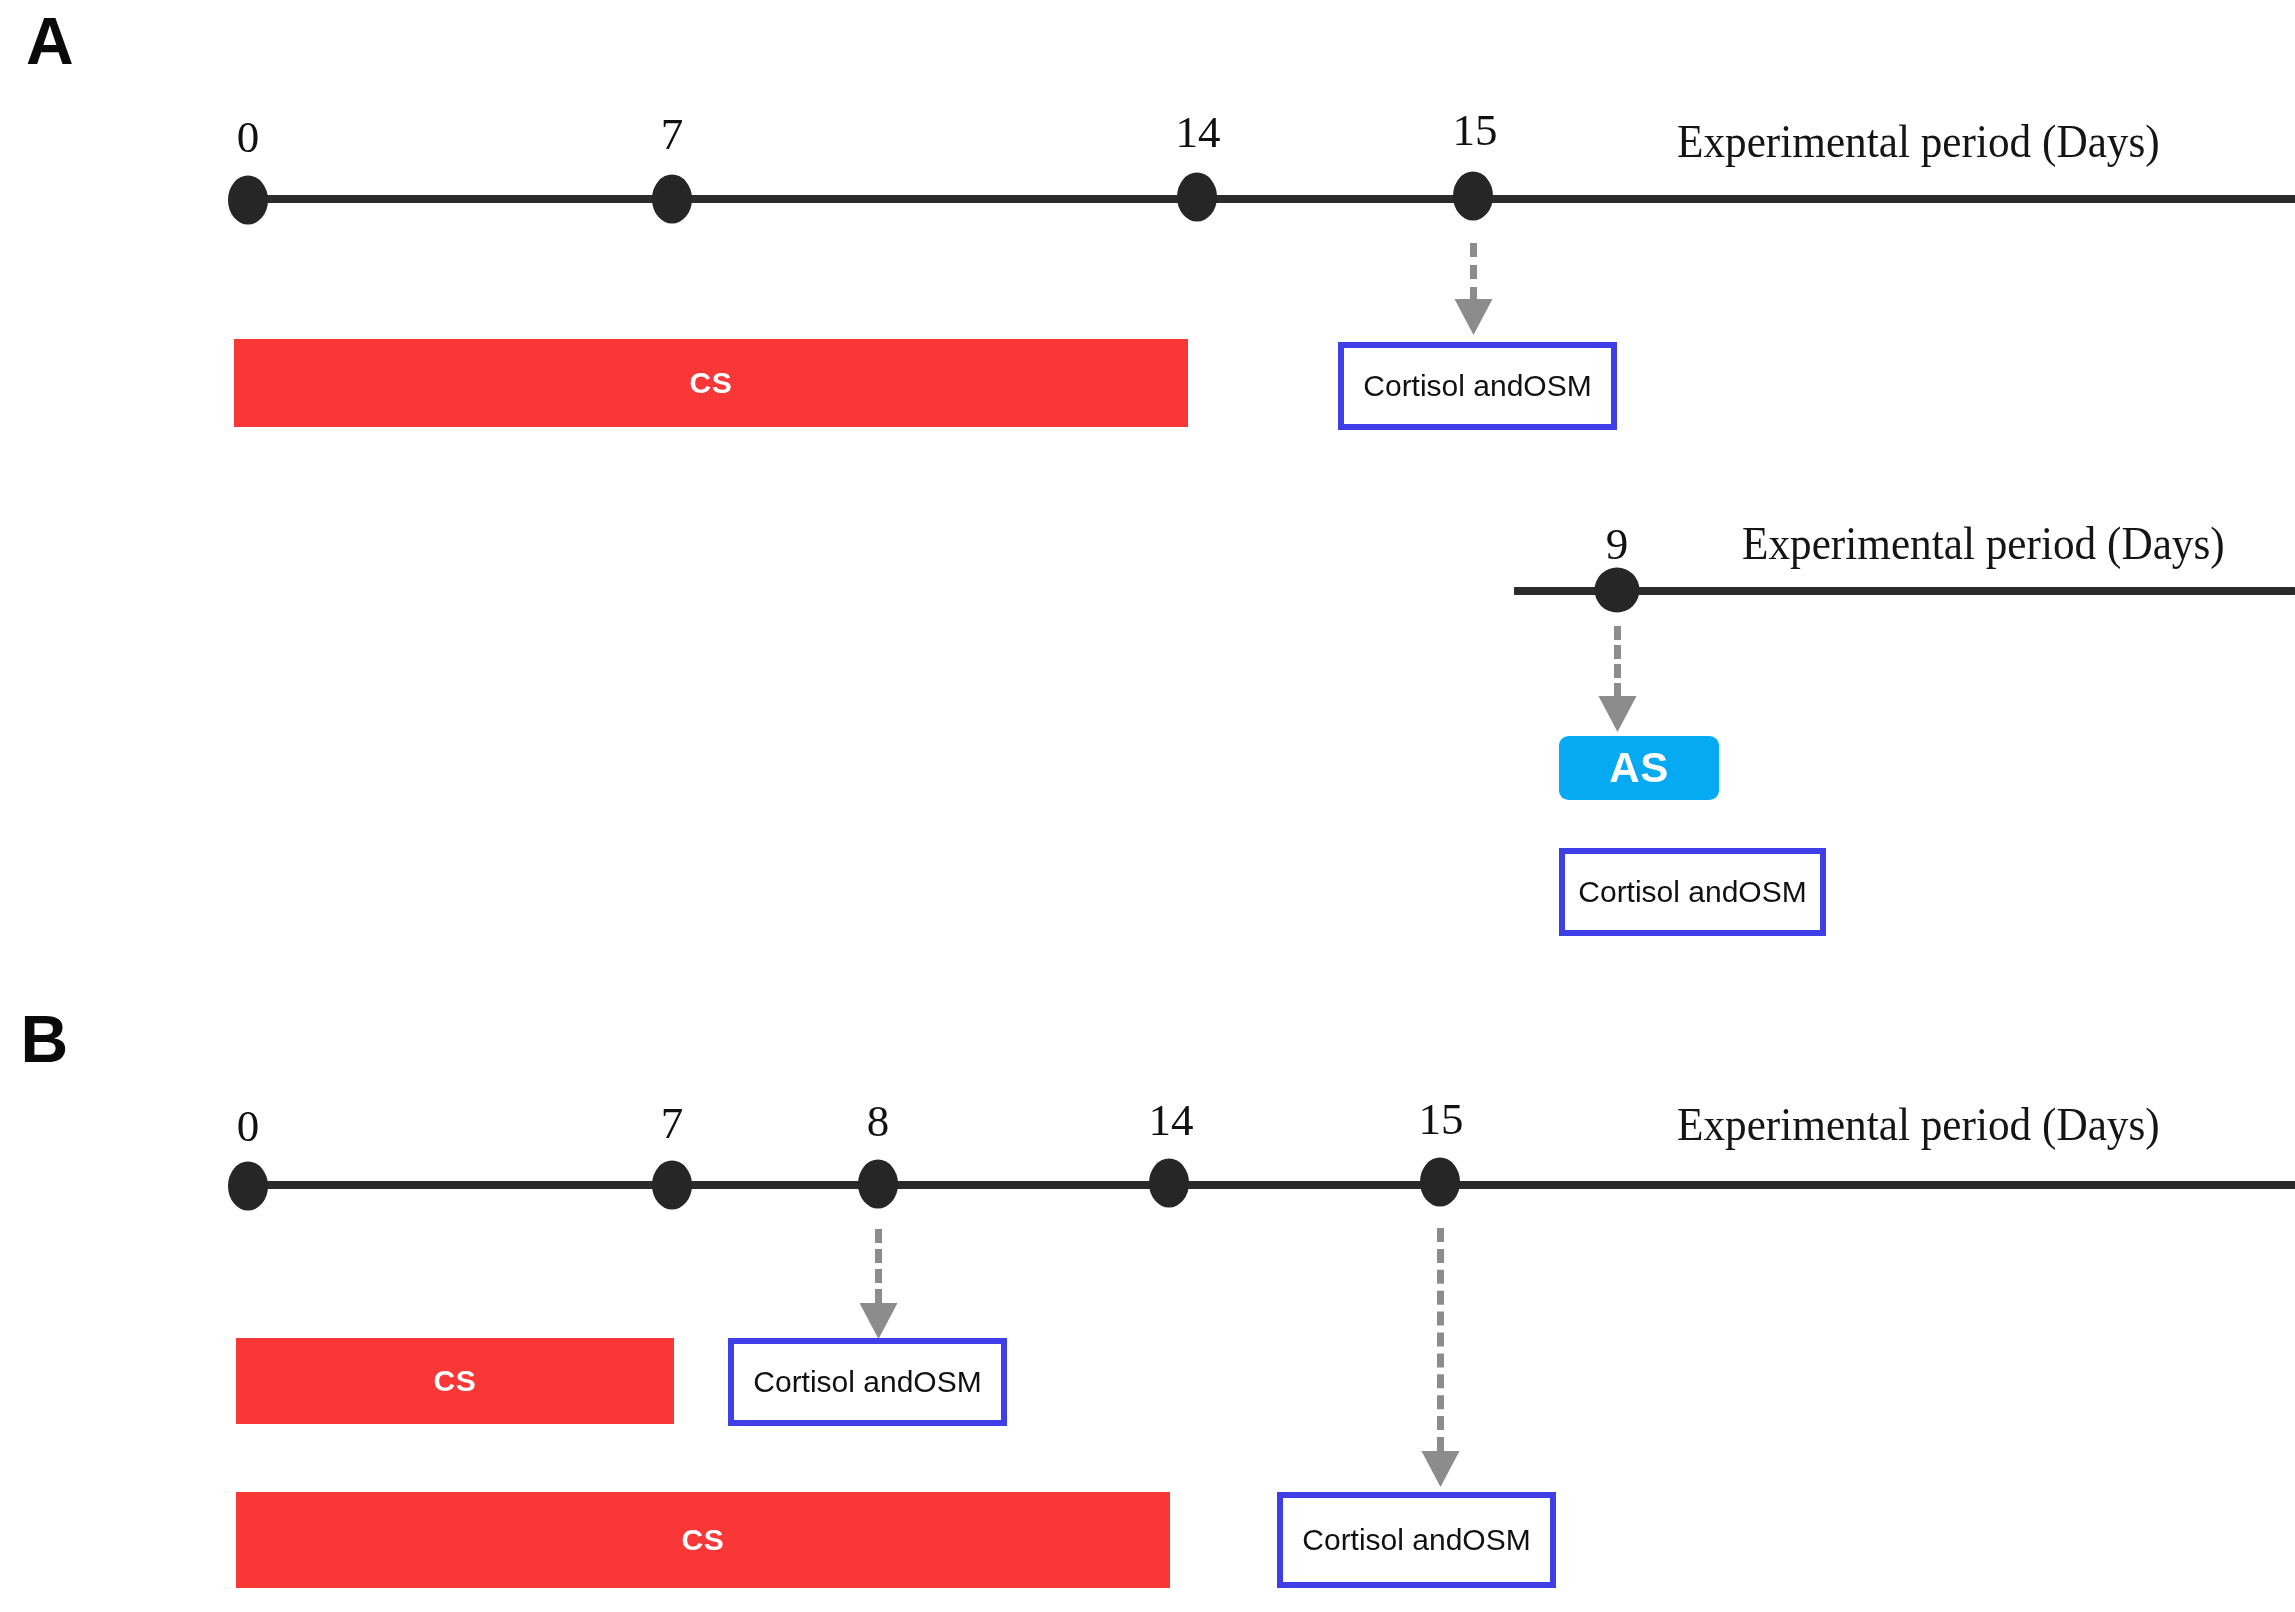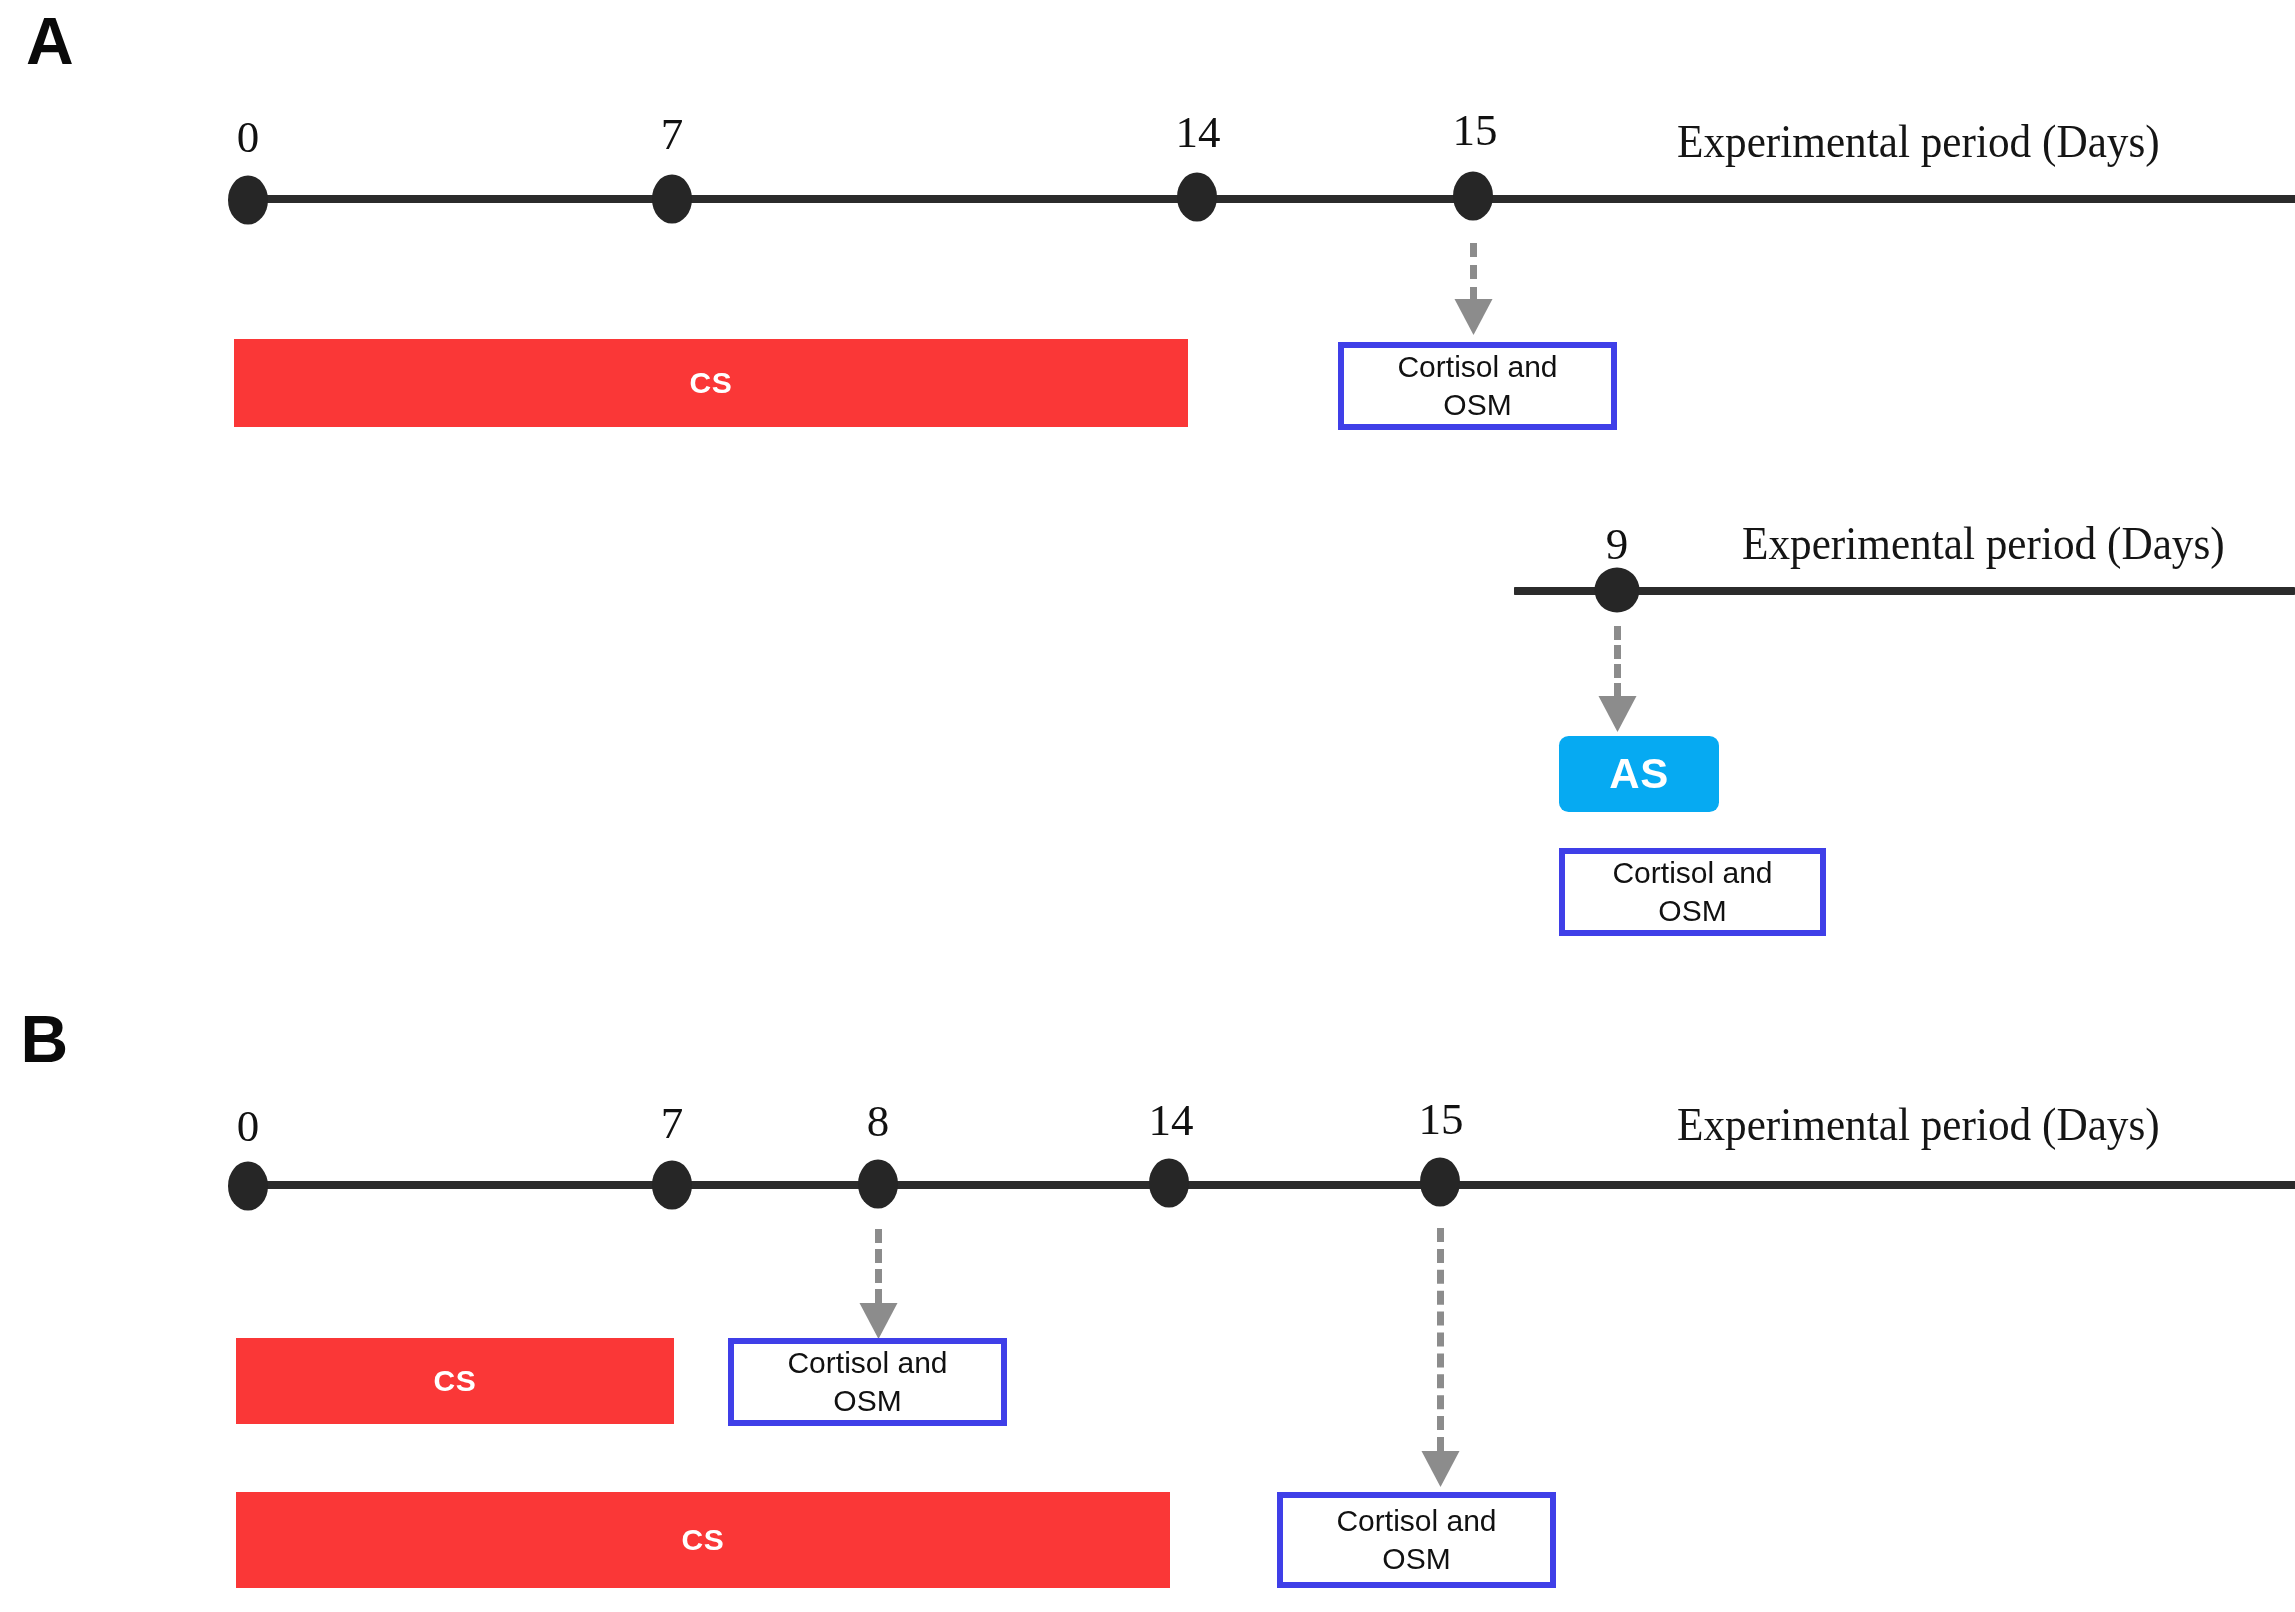--- a/index.html
+++ b/index.html
@@ -106,21 +106,21 @@
     pointer-events: none;
   }
 
   
   .measure-box {
     position: absolute;
     box-sizing: border-box;
     border: 6.2px solid #3f3fe8;
     background: #ffffff;
     display: flex;
-    flex-direction: column;
+    flex-direction: row;
     align-items: center;
     justify-content: center;
     font-family: "Liberation Sans", sans-serif;
     color: #111111;
     line-height: 1.28;
     text-align: right;
   }
   .measure-box .mb-line {
     font-size: 30px;
     white-space: nowrap;
@@ -192,21 +192,21 @@
 
   <div class="day-label" style="left:1617px; top:522px;">9</div>
 
   <div class="axis-title" style="left:1742px; top:520px;">Experimental period (Days)</div>
 
   <div class="arrow" style="left:1617px; top:626px; width:41px; height:106px;">
     <div class="shaft" style="height:71px;"></div>
     <div class="head"></div>
   </div>
 
-  <div class="treatment-bar bar-as" style="left:1559px; top:736px; width:160px; height:76px;">
+  <div class="treatment-bar bar-as" style="left:1559px; top:736px; width:160px; height:64px;">
     <span class="bar-label">AS</span>
   </div>
 
   <div class="measure-box" style="left:1559px; top:848px; width:267px; height:88px;">
     <span class="mb-line">Cortisol and</span>
     <span class="mb-line">OSM</span>
   </div>
 
   <div class="panel-letter" id="panel-b-letter">B</div>
 

